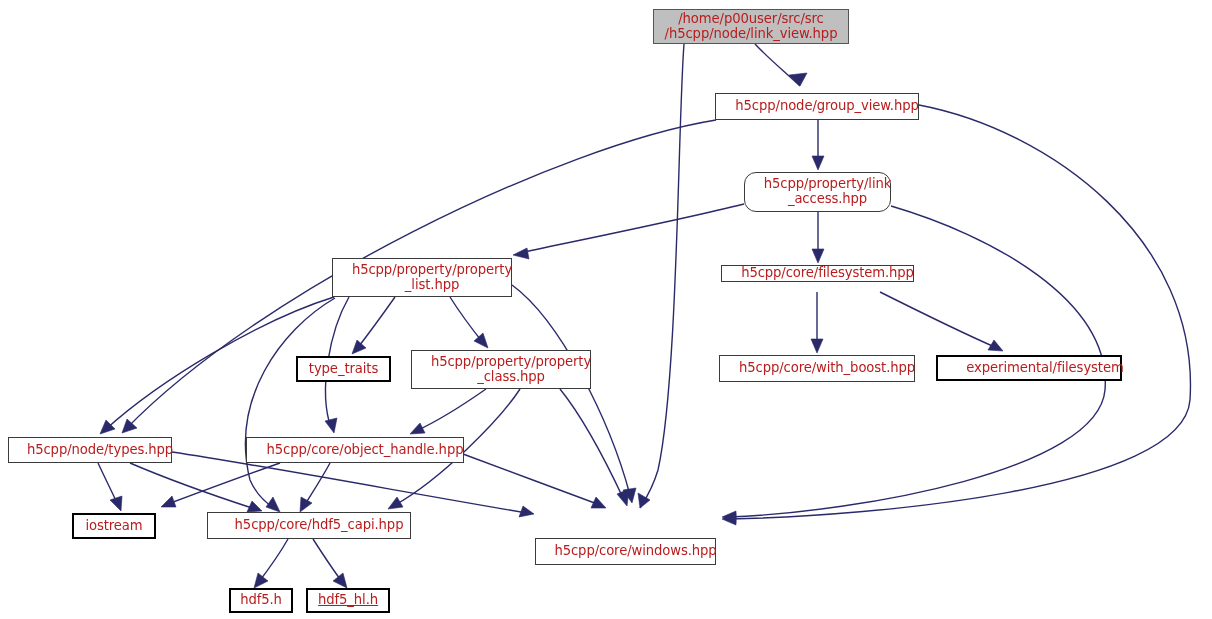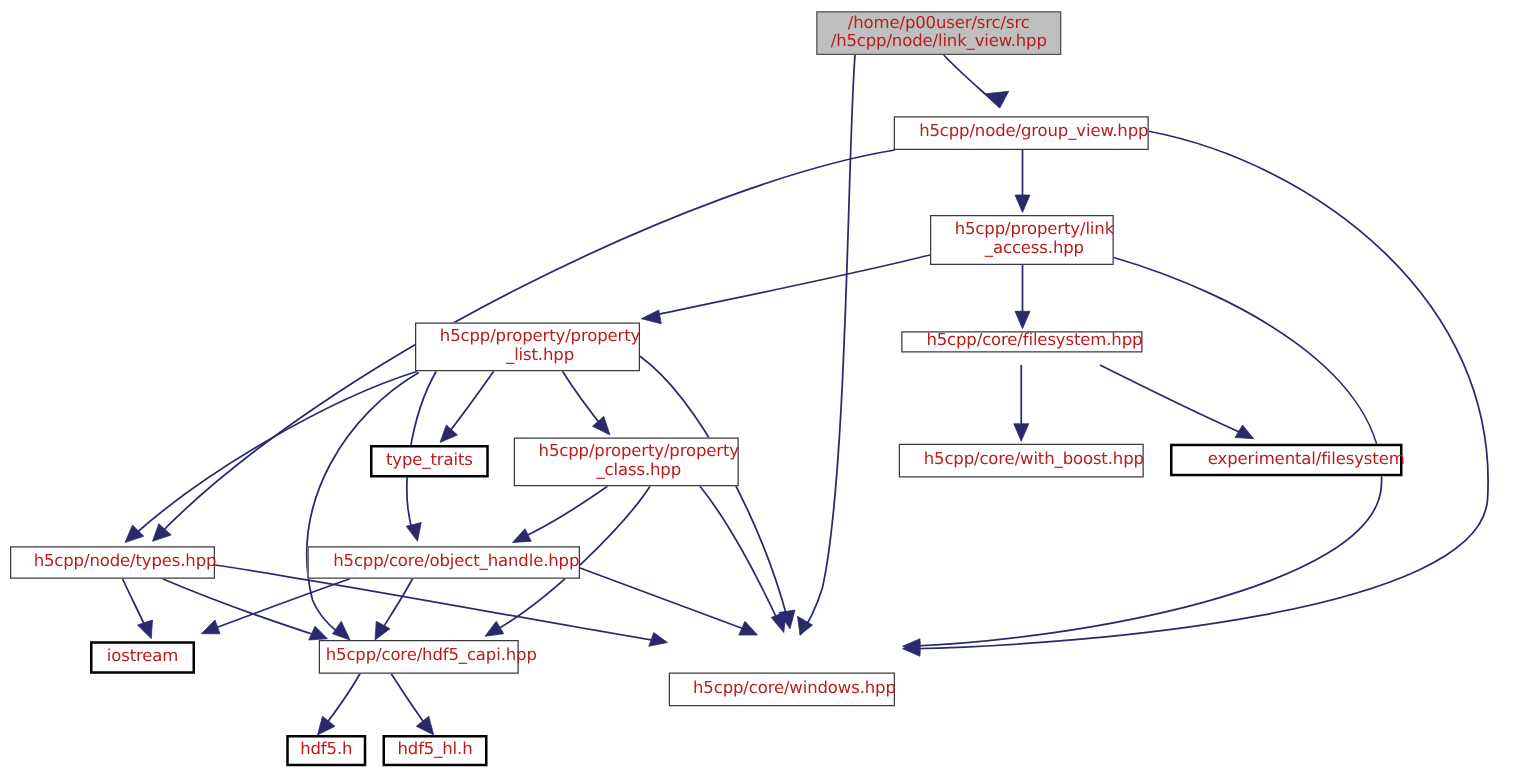--- a/index.html
+++ b/index.html
@@ -119,31 +119,31 @@
         <path class="edge-path" d="M 288 539 C 280 553, 268 570, 258 583"></path>
         <path class="arrow-head" d="M 254 588 L 258 573 L 268 581 Z"></path>
         <path class="edge-path" d="M 313 539 C 322 553, 333 570, 343 583"></path>
         <path class="arrow-head" d="M 347 588 L 333 581 L 343 573 Z"></path>
       </g>
   </svg>
   <div id="nodes-layer">
       <div class="node-box root" style="left: 653px; top: 9px; width: 196px; height: 35px;">/home/p00user/src/src
 /h5cpp/node/link_view.hpp</div>
       <div class="node-box strong" style="left: 715px; top: 93px; width: 204px; height: 27px;">h5cpp/node/group_view.hpp</div>
-      <div class="node-box strong" style="left: 744px; top: 172px; width: 147px; height: 40px;">h5cpp/property/link
+      <div class="node-box strong" style="left: 744px; top: 172px; width: 147px; height: 40px; border-radius: 12px;">h5cpp/property/link
 _access.hpp</div>
       <div class="node-box strong" style="left: 721px; top: 265px; width: 193px; height: 17px;">h5cpp/core/filesystem.hpp</div>
       <div class="node-box strong" style="left: 719px; top: 355px; width: 196px; height: 27px;">h5cpp/core/with_boost.hpp</div>
       <div class="node-box external" style="left: 936px; top: 355px; width: 186px; height: 26px; padding-left: 32px;">experimental/filesystem</div>
       <div class="node-box strong" style="left: 332px; top: 258px; width: 180px; height: 39px;">h5cpp/property/property
 _list.hpp</div>
       <div class="node-box external" style="left: 296px; top: 356px; width: 95px; height: 26px;">type_traits</div>
       <div class="node-box strong" style="left: 411px; top: 350px; width: 180px; height: 39px;">h5cpp/property/property
 _class.hpp</div>
       <div class="node-box strong" style="left: 8px; top: 437px; width: 164px; height: 26px;">h5cpp/node/types.hpp</div>
       <div class="node-box strong" style="left: 246px; top: 437px; width: 218px; height: 26px;">h5cpp/core/object_handle.hpp</div>
       <div class="node-box external" style="left: 72px; top: 513px; width: 84px; height: 26px;">iostream</div>
-      <div class="node-box strong" style="left: 207px; top: 512px; width: 160px; height: 27px; margin-left: 48px;">h5cpp/core/hdf5_capi.hpp</div>
+      <div class="node-box strong" style="left: 207px; top: 512px; width: 204px; height: 27px;">h5cpp/core/hdf5_capi.hpp</div>
       <div class="node-box strong" style="left: 535px; top: 512px; width: 181px; height: 27px; margin-top: 26px;">h5cpp/core/windows.hpp</div>
       <div class="node-box external" style="left: 229px; top: 588px; width: 64px; height: 25px;">hdf5.h</div>
-      <div class="node-box external" style="left: 306px; top: 588px; width: 84px; height: 25px;">hdf5_hl.h</div>
+      <div class="node-box external" style="left: 306px; top: 588px; width: 84px; height: 25px; text-decoration: underline;">hdf5_hl.h</div>
     </div>
 </div>
 
 </body></html>

